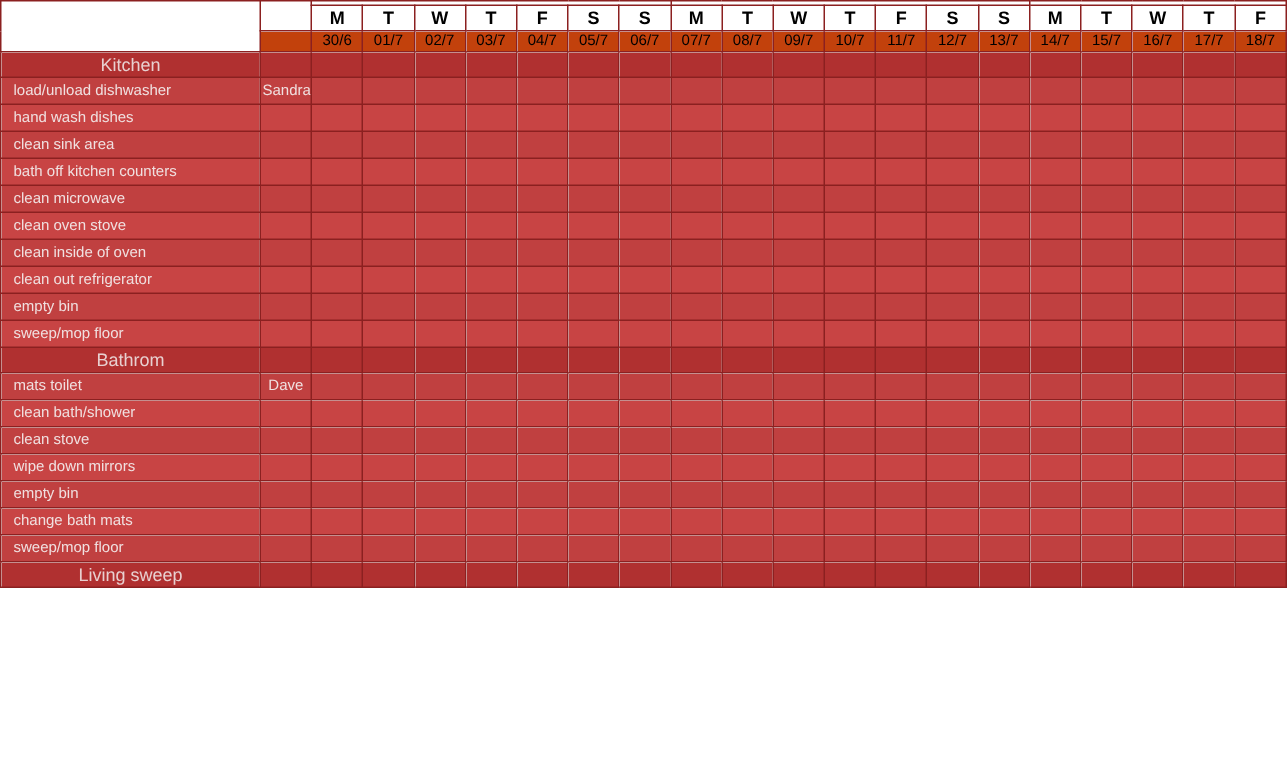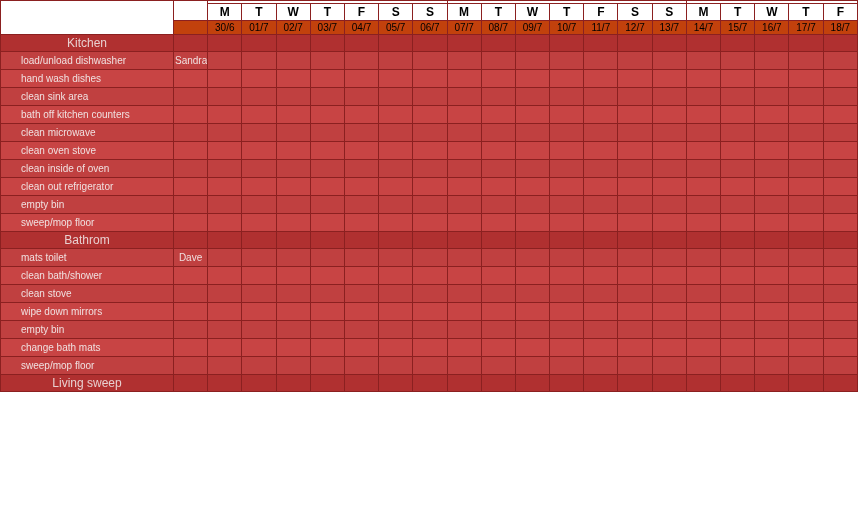--- a/index.html
+++ b/index.html
@@ -69,21 +69,21 @@
     .data-row td {
       background: #C04040;
       color: #f0d0d0;
       font-size: 10px;
       border: 1px solid #8B2020;
       height: 18px;
     }
 
     .data-row td.chore-label {
       text-align: left;
-      padding-left: 20px;
+      padding-left: 8px;
       color: #f0e0e0;
     }
 
     .data-row td.name-cell {
       color: #f0e0e0;
       font-size: 10px;
       text-align: center;
     }
 
     .chores-title {

